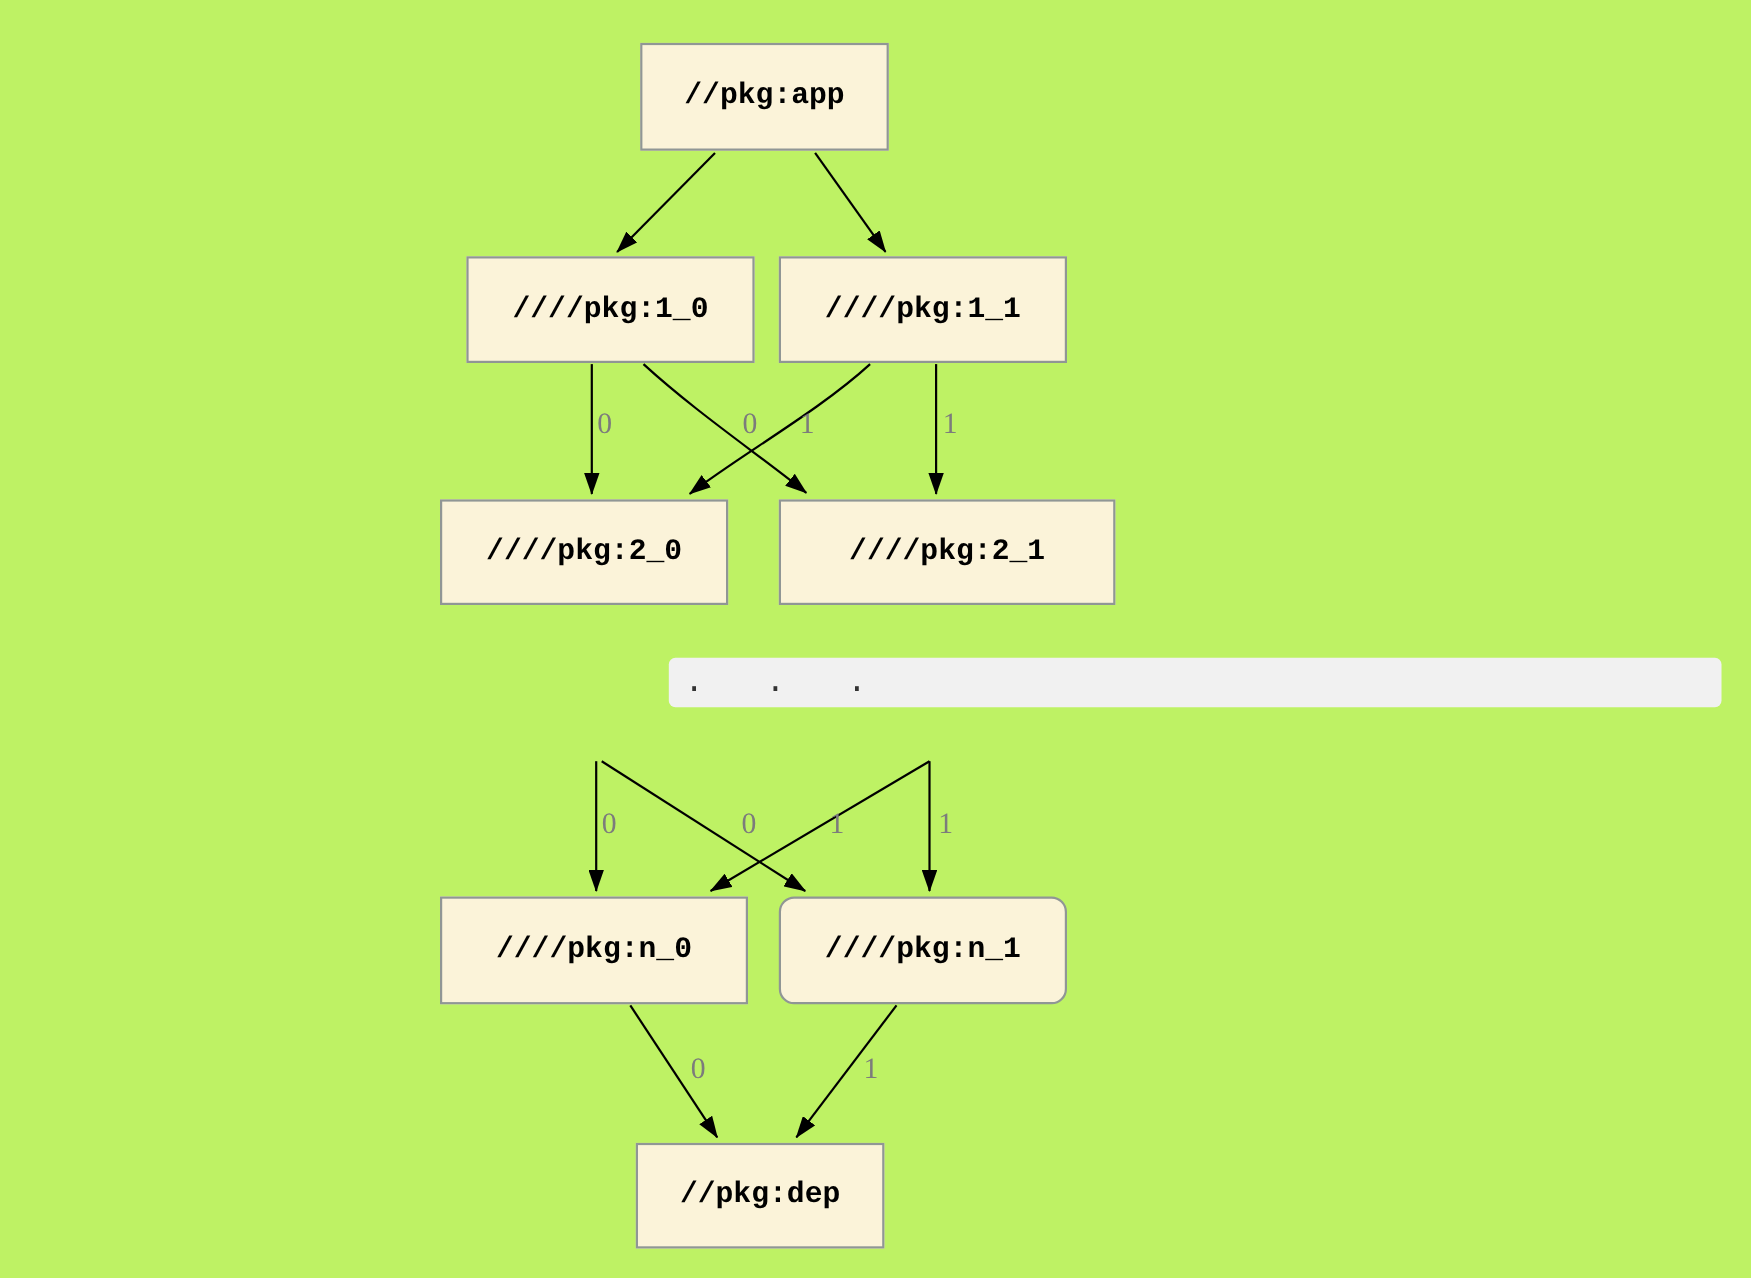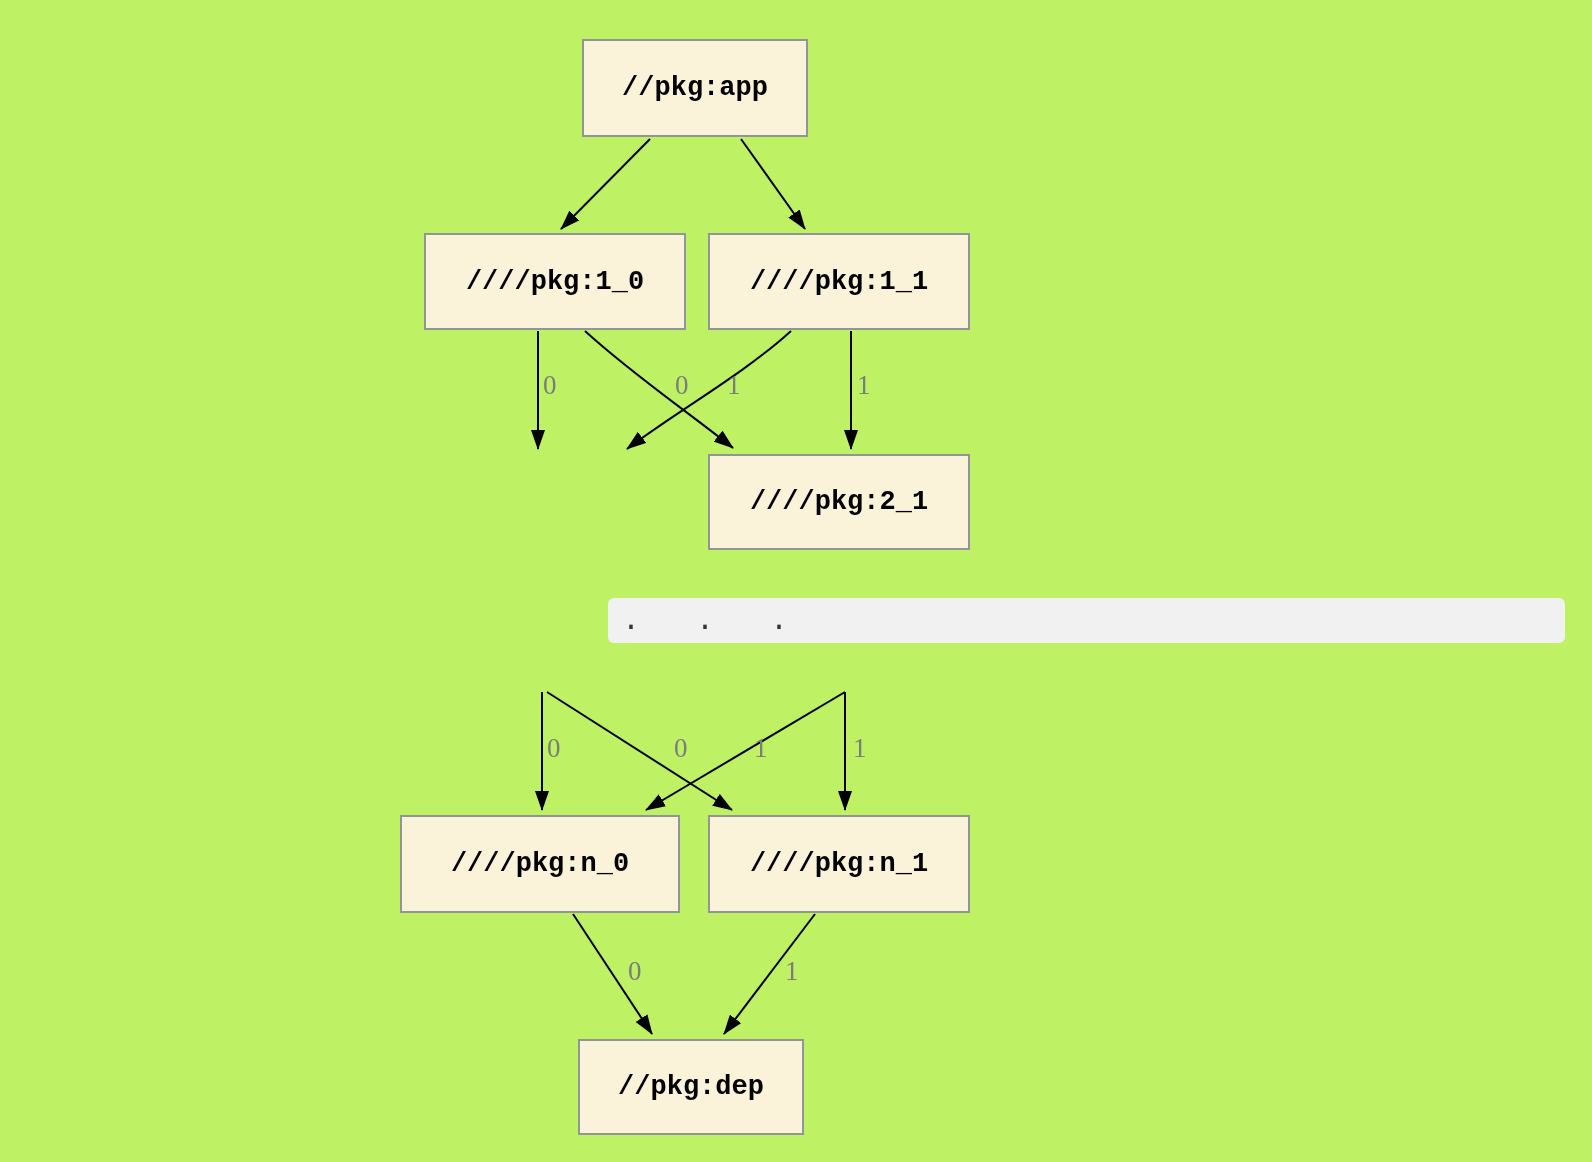--- a/index.html
+++ b/index.html
@@ -32,23 +32,23 @@
     font-family: "Liberation Mono", monospace;
     font-weight: bold;
     font-size: 27px;
     color: #000000;
     white-space: nowrap;
   }
   .node-app  { left: 582px; top: 39px;   width: 226px; height: 98px; }
   .node-1_0  { left: 424px; top: 233px;  width: 262px; height: 97px; }
   .node-1_1  { left: 708px; top: 233px;  width: 262px; height: 97px; text-align: right; }
   .node-2_0  { left: 400px; top: 454px;  width: 262px; height: 96px; }
-  .node-2_1  { left: 708px; top: 454px;  width: 262px; height: 96px; }
+  .node-2_1  { left: 708px; top: 454px;  width: 306px; height: 96px; }
   .node-n_0  { left: 400px; top: 815px;  width: 280px; height: 98px; }
-  .node-n_1  { left: 708px; top: 815px;  width: 262px; height: 98px; }
+  .node-n_1  { left: 708px; top: 815px;  width: 262px; height: 98px; border-radius: 14px; }
   .node-dep  { left: 578px; top: 1039px; width: 226px; height: 96px; text-align: right; }
   .edge-label {
     position: absolute;
     font-family: "Liberation Serif", serif;
     font-size: 27px;
     line-height: 27px;
     color: #7c7c7c;
   }
   .el-2  { left: 543px; top: 372px; }
   .el-3  { left: 675px; top: 372px; }
@@ -102,20 +102,21 @@
     <path class="edge" marker-end="url(#arrow)" d="M 845,692 L 646,810"></path>
     <path class="edge" marker-end="url(#arrow)" d="M 845,692 L 845,810"></path>
 
     <path class="edge" marker-end="url(#arrow)" d="M 573,914 L 652,1034"></path>
     <path class="edge" marker-end="url(#arrow)" d="M 815,914 L 724,1034"></path>
   </svg>
 
   <div class="gnode node-app">//pkg:app</div>
   <div class="gnode node-1_0">////pkg:1_0</div>
   <div class="gnode node-1_1">////pkg:1_1</div>
+  <div class="gnode node-2_0">////pkg:2_0</div>
   <div class="gnode node-2_1">////pkg:2_1</div>
 
   <span class="edge-label el-2">0</span>
   <span class="edge-label el-3">0</span>
   <span class="edge-label el-4">1</span>
   <span class="edge-label el-5">1</span>
 
   <div class="ellipsis-bar">
     <span class="ellipsis-text">. . .</span>
   </div>

